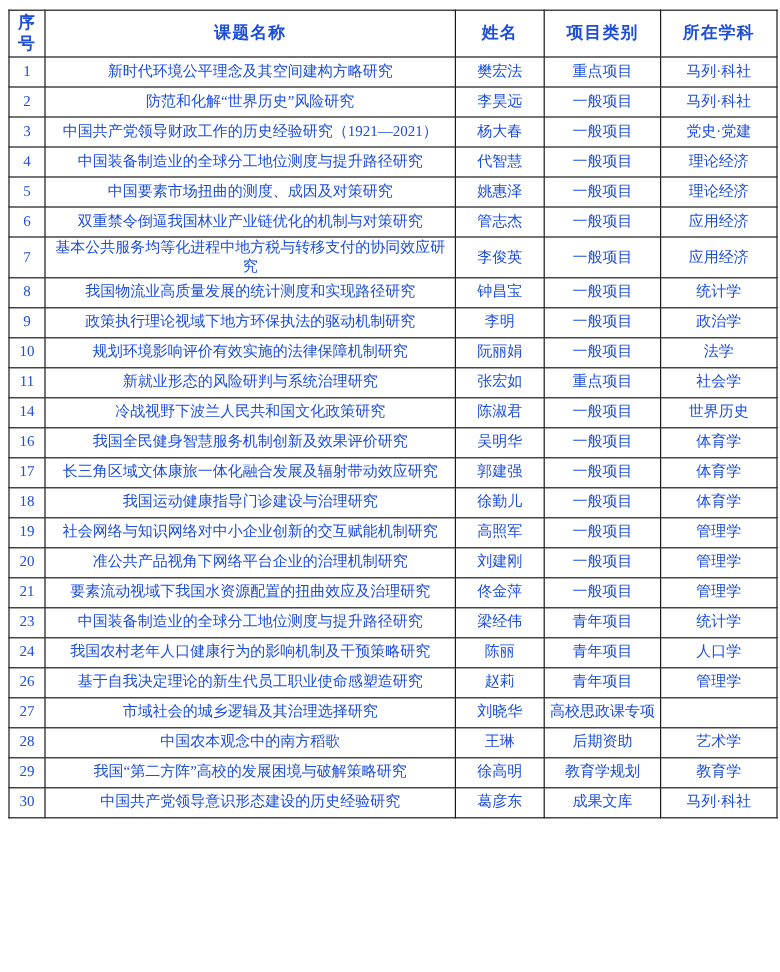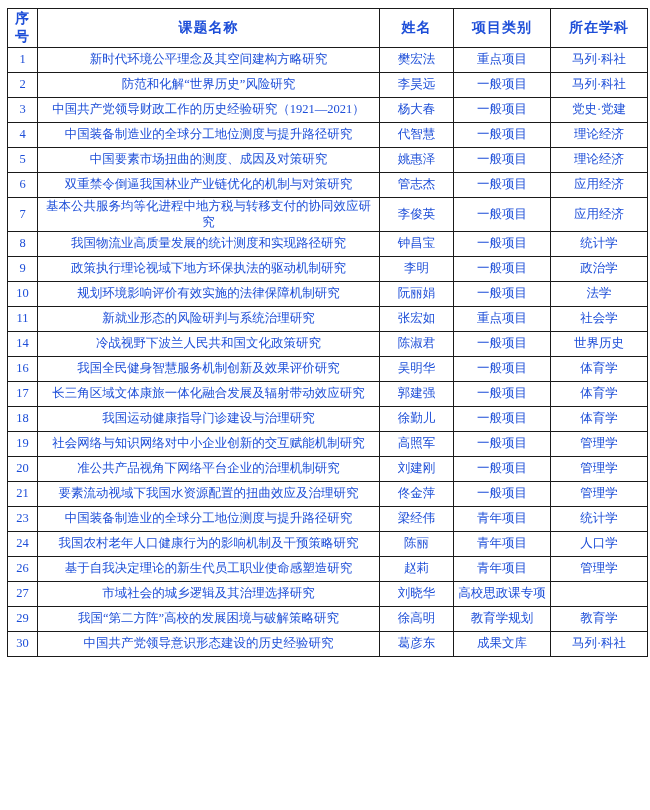--- a/index.html
+++ b/index.html
@@ -218,20 +218,27 @@
           <td>管理学</td>
         </tr>
         <tr>
           <td>27</td>
           <td>市域社会的城乡逻辑及其治理选择研究</td>
           <td>刘晓华</td>
           <td>高校思政课专项</td>
           <td></td>
         </tr>
         <tr>
+          <td>28</td>
+          <td>中国农本观念中的南方稻歌</td>
+          <td>王琳</td>
+          <td>后期资助</td>
+          <td>艺术学</td>
+        </tr>
+        <tr>
           <td>29</td>
           <td>我国“第二方阵”高校的发展困境与破解策略研究</td>
           <td>徐高明</td>
           <td>教育学规划</td>
           <td>教育学</td>
         </tr>
         <tr>
           <td>30</td>
           <td>中国共产党领导意识形态建设的历史经验研究</td>
           <td>葛彦东</td>

